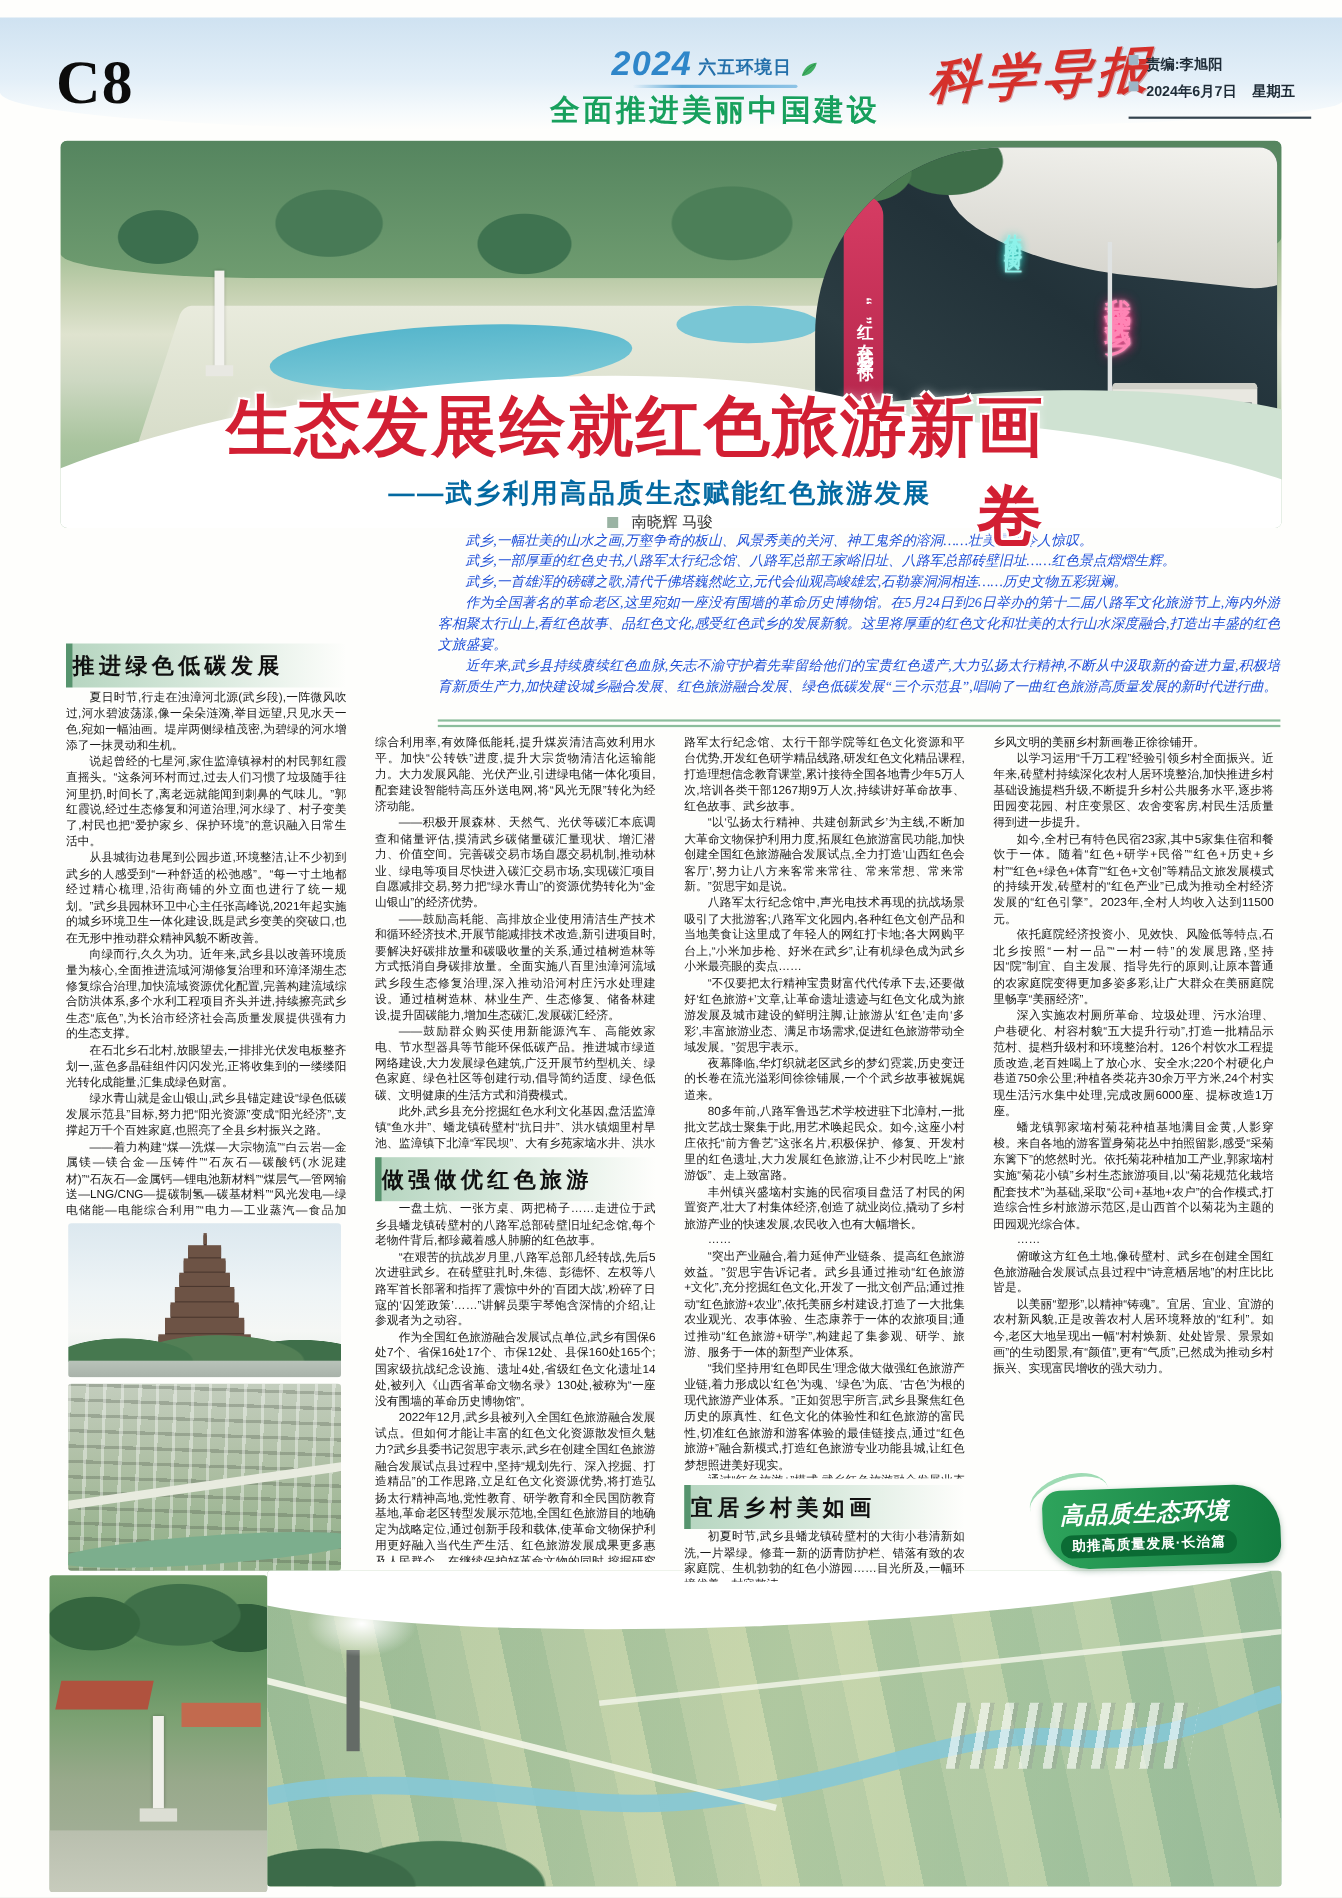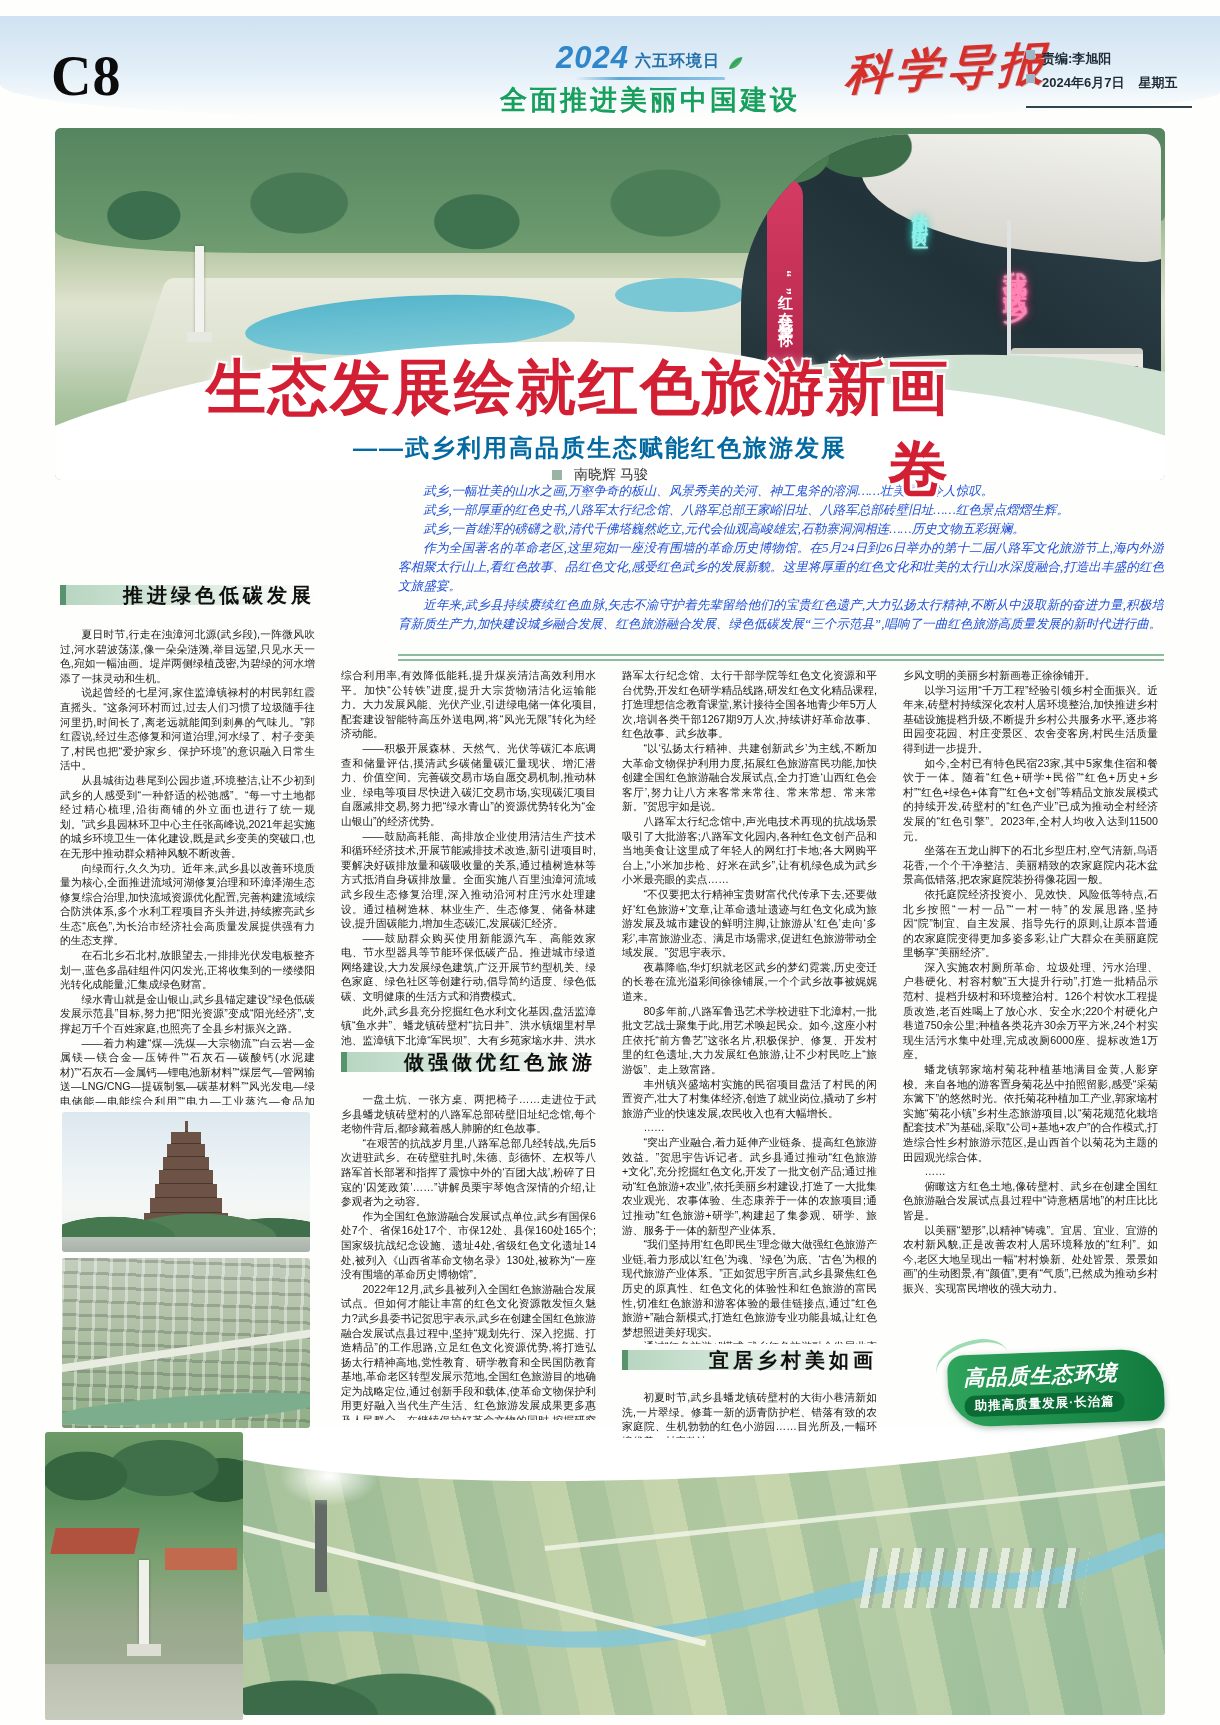--- a/index.html
+++ b/index.html
@@ -85,21 +85,21 @@
   .byline{left:430px;top:466px;width:340px;text-align:center;font-size:14px;color:#333;z-index:10;}
   .sq2{width:10px;height:10px;background:#9ab3a3;display:inline-block;margin-right:8px;vertical-align:-1px;}
 
   
   .intro{left:398px;top:482px;width:766px;height:166px;overflow:hidden;z-index:9;
         font-family:"Liberation Serif",serif;font-style:italic;font-size:12.6px;line-height:19px;color:#1d4ed8;}
   .intro .para{margin:0;text-indent:2em;text-align:justify;}
   .double-rule{left:398px;top:654px;width:766px;height:3px;border-top:2px solid #8cbd9c;border-bottom:2px solid #8cbd9c;}
 
   
-  .sec-head{width:255px;height:20px;display:flex;align-items:center;justify-content:flex-end;
+  .sec-head{width:255px;height:40px;display:flex;align-items:center;justify-content:flex-start;
         border-left:6px solid #57946e;box-sizing:border-box;
         background:linear-gradient(90deg,#b7d6c1 0%,#dcebe0 55%,rgba(247,251,248,0) 100%);}
   .sec-t{font-size:20px;font-weight:900;color:#101010;letter-spacing:4px;}
   .colbox{width:255px;overflow:hidden;font-size:10.7px;line-height:14.6px;color:#191919;z-index:2;}
   .colbox .para{margin:0;text-indent:2em;text-align:justify;}
   .colbox.cont .para:first-child{text-indent:0;}
 
   
   .photo{position:absolute;overflow:hidden;border-radius:3px;z-index:1;}
   .photo>div,.photo>svg,.photo b{position:absolute;}
@@ -304,21 +304,20 @@
     <span class="sec-t">宜居乡村美如画</span>
   </div>
   <div class="abs colbox" style="left:622px;top:1390px;height:48px;z-index:5;">
       <p class="para">初夏时节,武乡县蟠龙镇砖壁村的大街小巷清新如洗,一片翠绿。修葺一新的沥青防护栏、错落有致的农家庭院、生机勃勃的红色小游园……目光所及,一幅环境优美、村容整洁、</p>
     </div>
 
   <div class="abs colbox cont" style="left:903px;top:668px;height:676px;">
       <p class="para">乡风文明的美丽乡村新画卷正徐徐铺开。</p>
       <p class="para">以学习运用“千万工程”经验引领乡村全面振兴。近年来,砖壁村持续深化农村人居环境整治,加快推进乡村基础设施提档升级,不断提升乡村公共服务水平,逐步将田园变花园、村庄变景区、农舍变客房,村民生活质量得到进一步提升。</p>
       <p class="para">如今,全村已有特色民宿23家,其中5家集住宿和餐饮于一体。随着“红色+研学+民俗”“红色+历史+乡村”“红色+绿色+体育”“红色+文创”等精品文旅发展模式的持续开发,砖壁村的“红色产业”已成为推动全村经济发展的“红色引擎”。2023年,全村人均收入达到11500元。</p>
-      <p class="para">坐落在五龙山脚下的石北乡型庄村,空气清新,鸟语花香,一个个干净整洁、美丽精致的农家庭院内花木盆景高低错落,把农家庭院装扮得像花园一般。</p>
       <p class="para">依托庭院经济投资小、见效快、风险低等特点,石北乡按照“一村一品”“一村一特”的发展思路,坚持因“院”制宜、自主发展、指导先行的原则,让原本普通的农家庭院变得更加多姿多彩,让广大群众在美丽庭院里畅享“美丽经济”。</p>
       <p class="para">深入实施农村厕所革命、垃圾处理、污水治理、户巷硬化、村容村貌“五大提升行动”,打造一批精品示范村、提档升级村和环境整治村。126个村饮水工程提质改造,老百姓喝上了放心水、安全水;220个村硬化户巷道750余公里;种植各类花卉30余万平方米,24个村实现生活污水集中处理,完成改厕6000座、提标改造1万座。</p>
       <p class="para">蟠龙镇郭家垴村菊花种植基地满目金黄,人影穿梭。来自各地的游客置身菊花丛中拍照留影,感受“采菊东篱下”的悠然时光。依托菊花种植加工产业,郭家垴村实施“菊花小镇”乡村生态旅游项目,以“菊花规范化栽培配套技术”为基础,采取“公司+基地+农户”的合作模式,打造综合性乡村旅游示范区,是山西首个以菊花为主题的田园观光综合体。</p>
       <p class="para">……</p>
       <p class="para">俯瞰这方红色土地,像砖壁村、武乡在创建全国红色旅游融合发展试点县过程中“诗意栖居地”的村庄比比皆是。</p>
       <p class="para">以美丽“塑形”,以精神“铸魂”。宜居、宜业、宜游的农村新风貌,正是改善农村人居环境释放的“红利”。如今,老区大地呈现出一幅“村村焕新、处处皆景、景景如画”的生动图景,有“颜值”,更有“气质”,已然成为推动乡村振兴、实现富民增收的强大动力。</p>
     </div>
 
   <div class="abs photo campus">
     <div class="cp-trees"></div>

